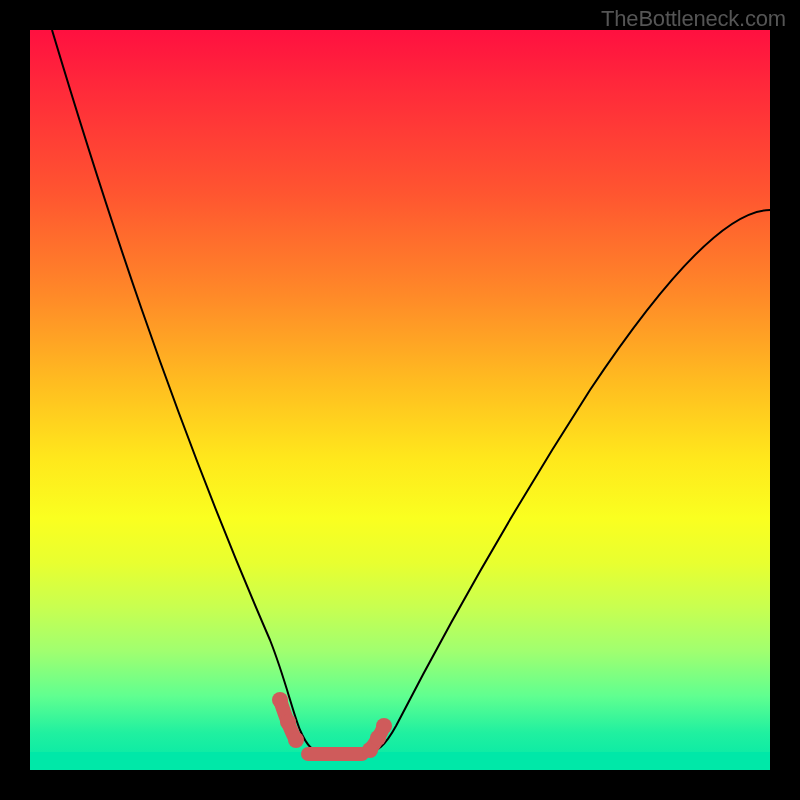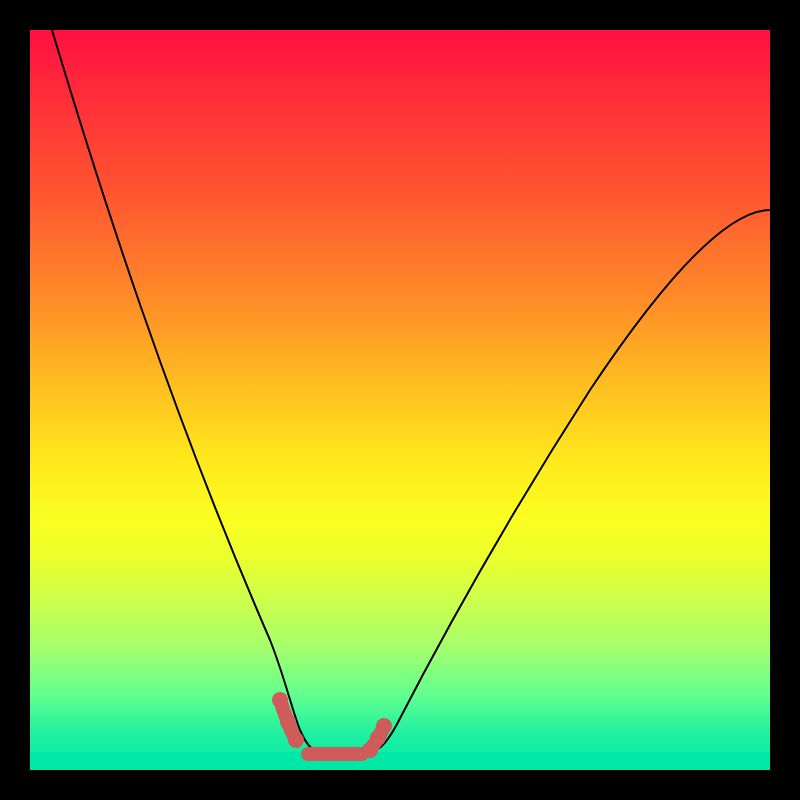--- a/index.html
+++ b/index.html
@@ -110,13 +110,14 @@
 
       <path class="accent" d="M 278 724 L 332 724"></path>
 
       <path class="accent" d="M 340 720 C 346 712, 350 706, 354 696"></path>
       <circle class="accent-dot" cx="340" cy="720" r="8"></circle>
       <circle class="accent-dot" cx="348" cy="708" r="8"></circle>
       <circle class="accent-dot" cx="354" cy="696" r="8"></circle>
     </svg>
   </div>
 
+  <div class="watermark">TheBottleneck.com</div>
 </div>
 
 </body></html>

